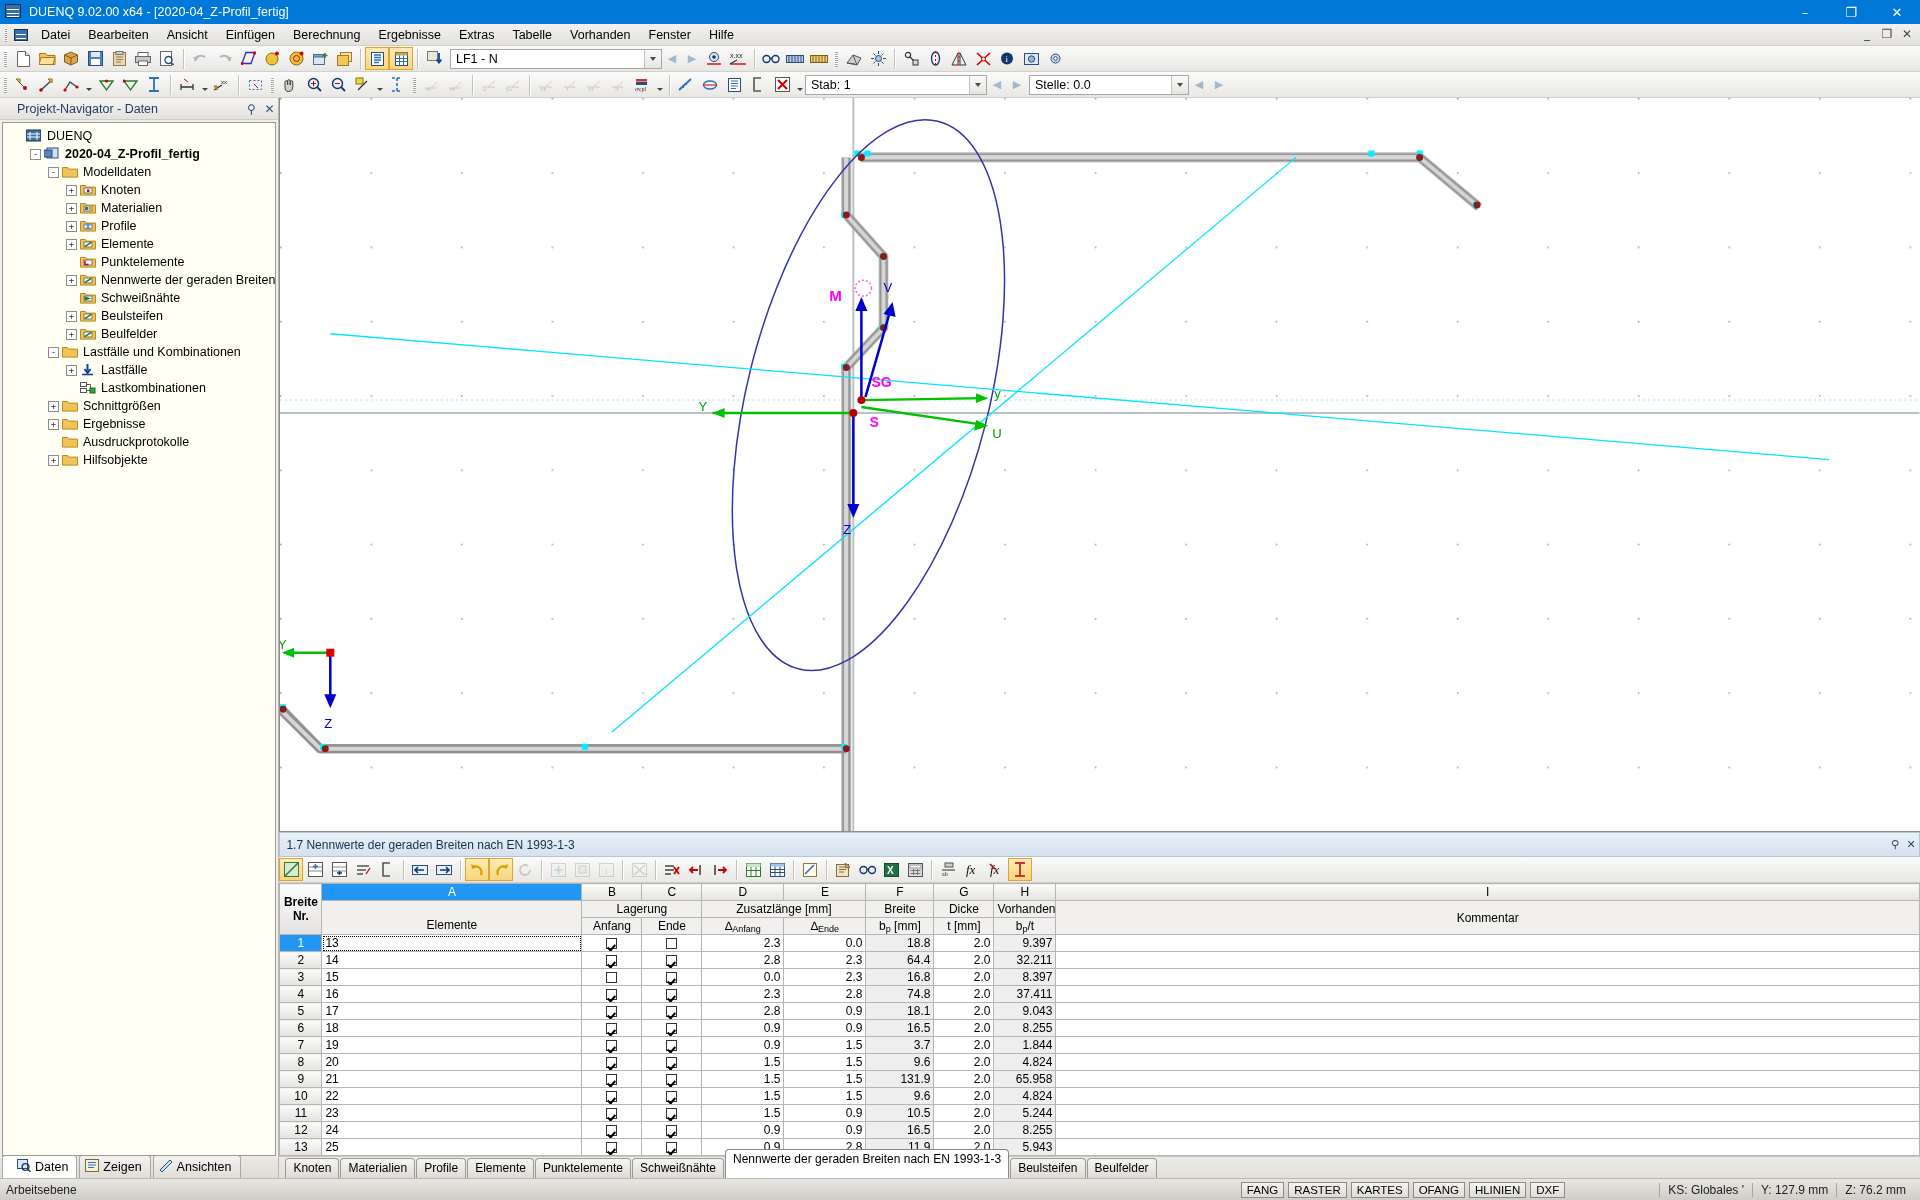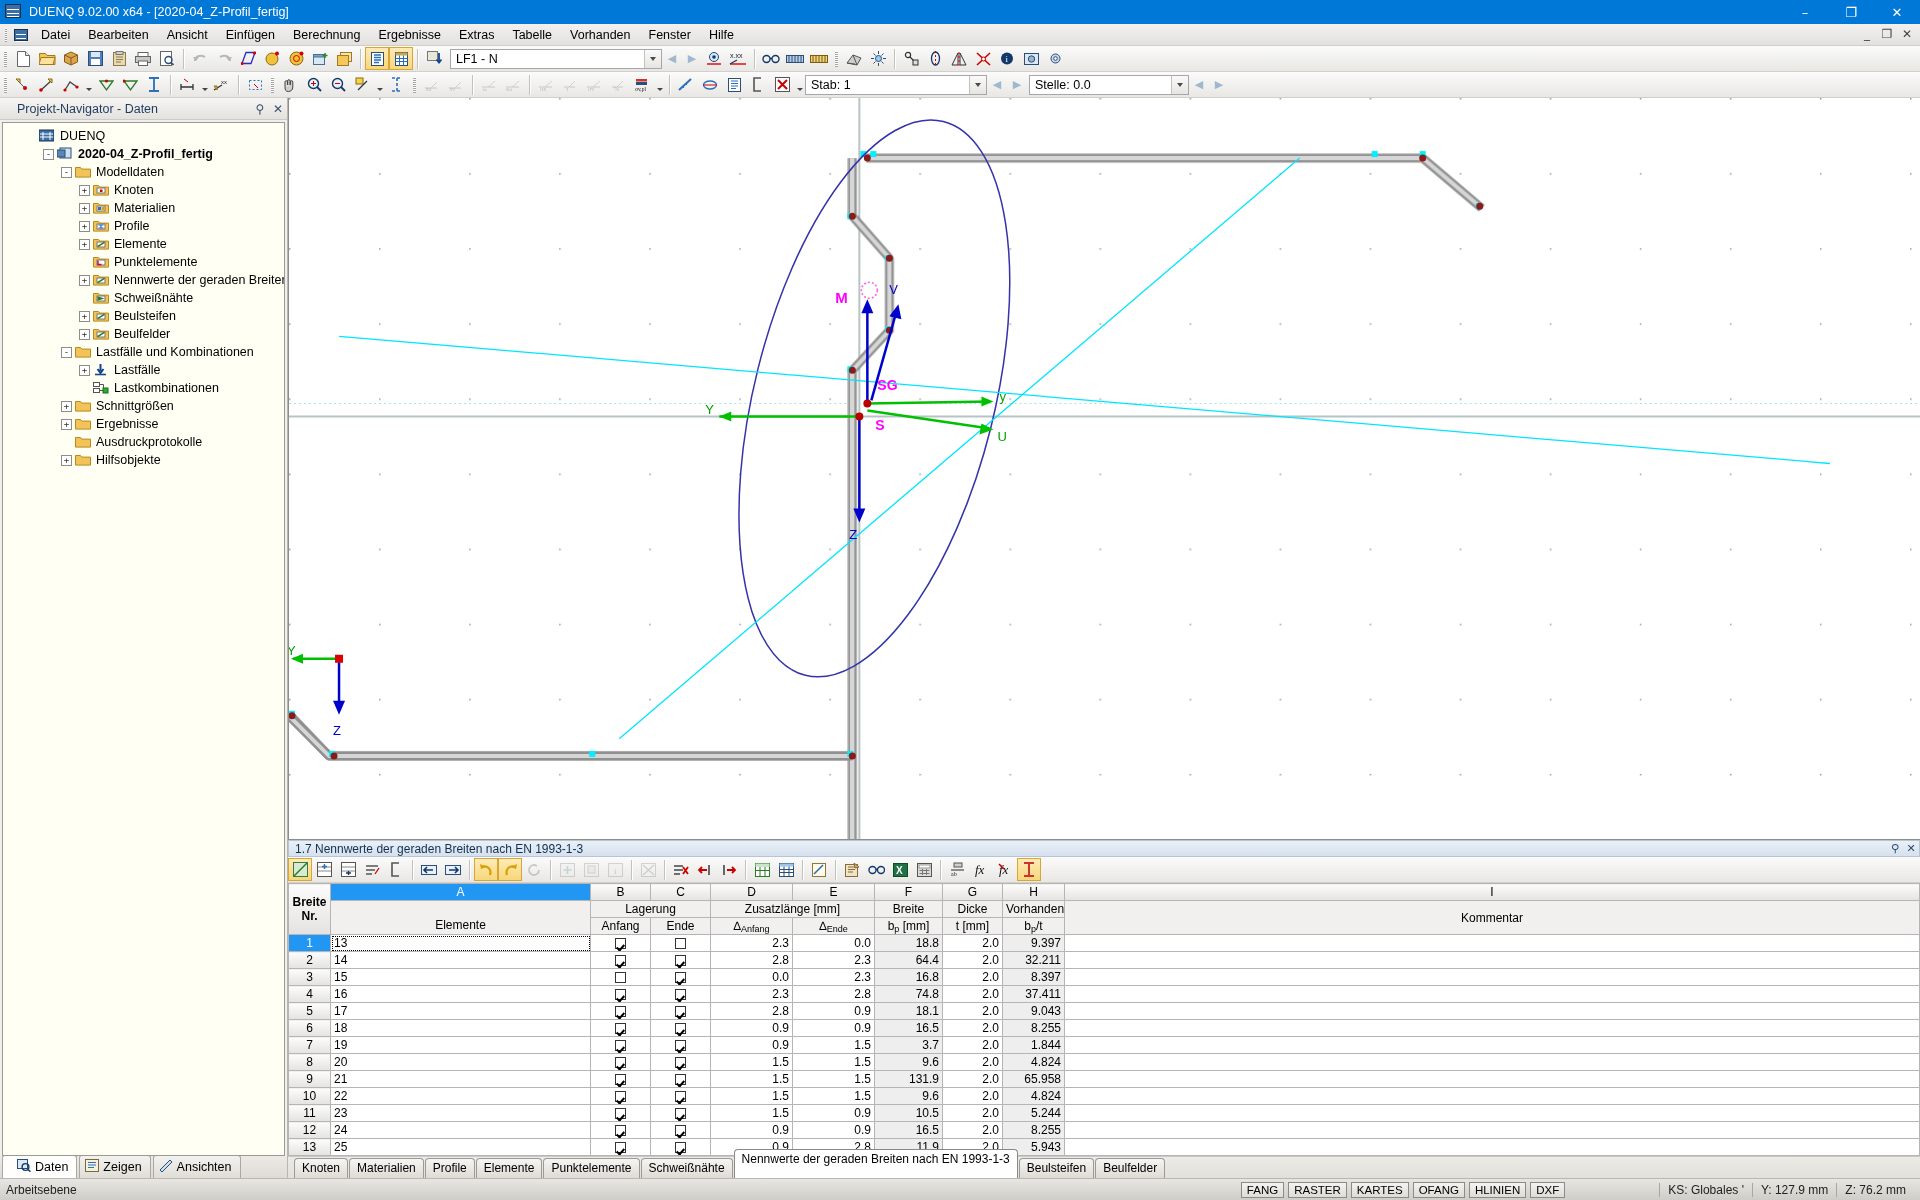--- a/index.html
+++ b/index.html
@@ -86,21 +86,21 @@
   
   .navigator { width: 288px; display:flex; flex-direction:column; background:#f0efed; border-right:1px solid #b8b6b1; }
   .nav-header {
     height: 22px; display:flex; align-items:center; padding-left:17px; font-size:12.5px;
     color:#1f3a5f; background: linear-gradient(#f6f5f3,#e4e2de); border-bottom:1px solid #cdcbc6;
   }
   .nav-header .ttl { flex:1; }
   .nav-header .hbtn { width:18px; text-align:center; color:#38506e; font-family:"DejaVu Sans", sans-serif; font-size:12px; }
   .nav-tree {
     flex:1 1 auto; background:#fffff4; border:1px solid #9c9a95; margin:2px 2px 0 2px;
-    overflow:hidden; padding: 4px 0 0 18px; position:relative;
+    overflow:hidden; padding: 4px 0 0 5px; position:relative;
   }
   .tnode { display:flex; align-items:center; height:18px; font-size:12.5px; white-space:nowrap; color:#000; }
   .tnode .expander {
     width:11px; height:11px; border:1px solid #8d8d8d; background:#fff; margin-right:3px;
     position:relative; flex:0 0 11px; color:#333; font-size:9px; line-height:9px; text-align:center;
     font-family:"DejaVu Sans Mono", monospace;
   }
   .tnode .expander.none { border:0; background:transparent; }
   .tnode .tico { width:17px; height:15px; margin-right:4px; flex:0 0 17px; position:relative; }
   .tnode .lbl { }
@@ -111,21 +111,21 @@
   .nav-tab { display:flex; align-items:center; gap:4px; padding:3px 8px 3px 5px; font-size:12.5px;
       border:1px solid #a9a7a2; border-bottom:0; border-radius:3px 3px 0 0; background:linear-gradient(#f3f2f0,#e0ddd7); }
   .nav-tab.active { background:#fefefd; font-weight:normal;padding-left:14px; }
 
   
   .center { flex:1 1 auto; display:flex; flex-direction:column; min-width:0; }
   .viewport { flex:1 1 auto; background:#ffffff; position:relative; overflow:hidden; border:1px solid #8f8d88; border-top:0; border-right:0;}
 
   
   .tablepanel { flex:0 0 auto; display:flex; flex-direction:column; background:#f0efed; }
-  .tp-caption { height:17px; display:flex; align-items:center; font-size:12px; padding-left:6px;
+  .tp-caption { height:25px; display:flex; align-items:center; font-size:12px; padding-left:6px;
       background:linear-gradient(#e9f0f7,#d6e1ef); border:1px solid #b9c4d2; color:#11304f; }
   .tp-caption .ttl{flex:1;}
   .tp-caption .cbtn{ width:16px; text-align:center; color:#2a4b6e; font-family:"DejaVu Sans",sans-serif; font-size:11px;}
   .tp-toolbar { height:26px; display:flex; align-items:center;
       background:linear-gradient(#fbfbfb,#e8e7e4); border-bottom:1px solid #d2d0cb; }
 
   table.grid { border-collapse: collapse; table-layout: fixed; width:100%; font-size:12px; }
   table.grid th, table.grid td { border:1px solid #b5b5b5; padding:0 3px; height:17px; overflow:hidden; white-space:nowrap; }
   .colhdr { background: linear-gradient(#fcfcfc,#e4e3e0); text-align:center; font-weight:normal; height:15px; font-size:12px; }
   .colhdr.sel { background:#2196f3; color:#fff; }

